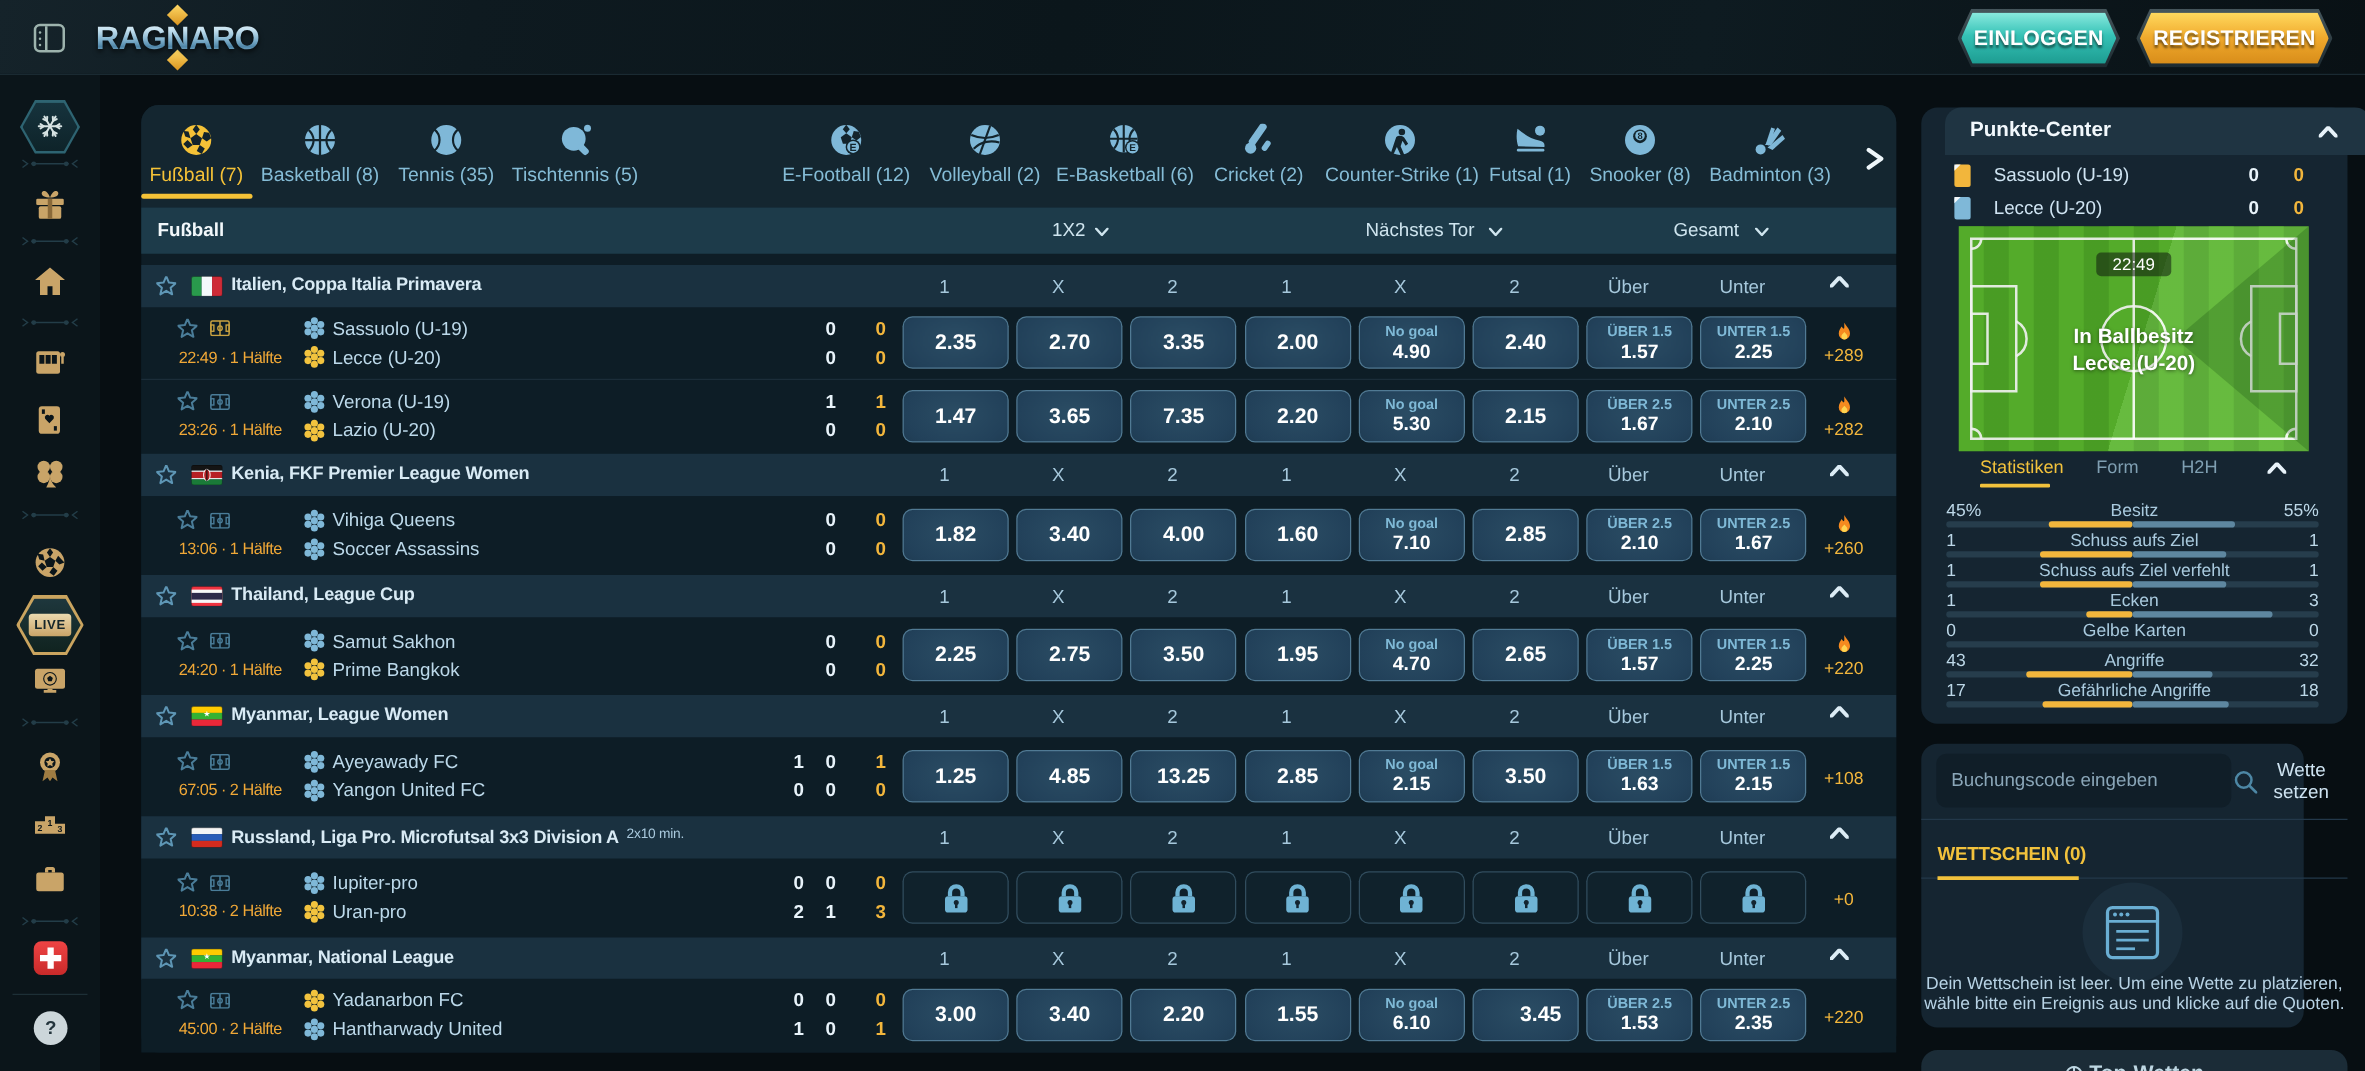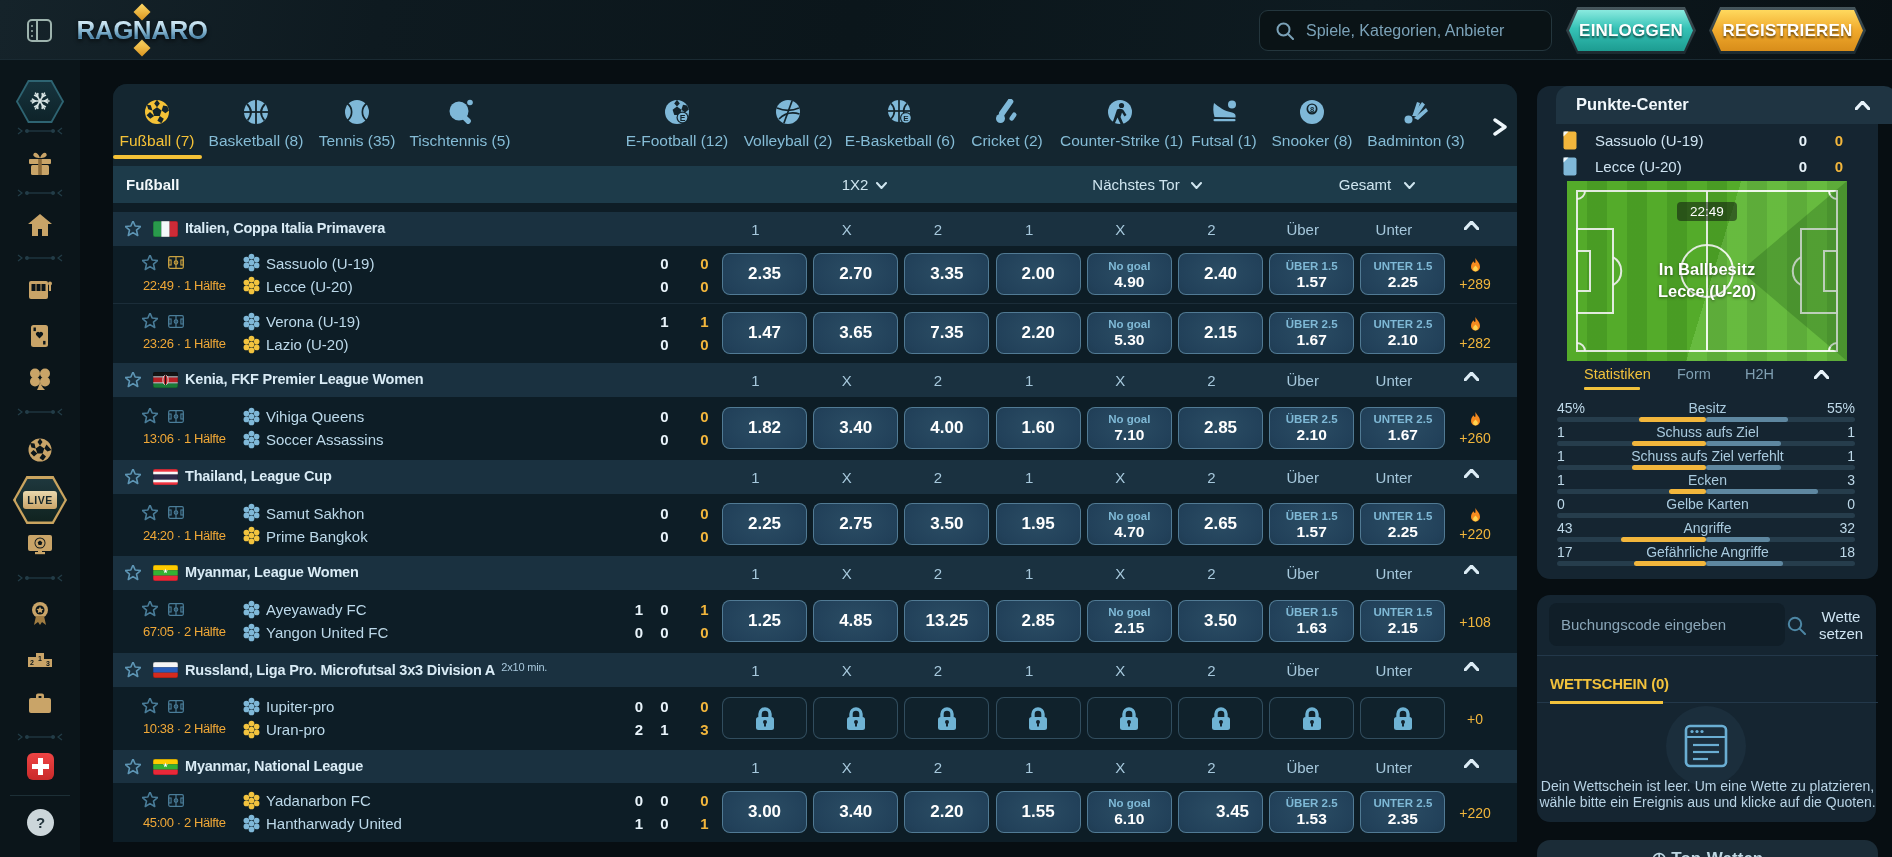--- a/index.html
+++ b/index.html
@@ -62,27 +62,20 @@
         <div class="vline"></div>
         <div class="d" style="top:4px"></div>
         <div class="d" style="top:9px"></div>
         <div class="d" style="top:14px"></div>
       </div>
 <div class="abs" style="left:73px;top:4px;width:138px;height:52px;text-align:center;">
 <div class="gold-di abs" style="left:63px;top:2px;"></div>
 <div class="gold-di abs" style="left:63px;top:38px;"></div>
 <div class="logo-txt abs" style="left:0;top:11px;width:138px;">RAGNARO</div>
 </div>
-<div id="search" class="abs">
-<svg class="abs" style="left:16px;top:11px;" width="18" height="18" viewBox="0 0 18 18">
-          <circle cx="7.5" cy="7.5" r="6" fill="none" stroke="#7ba2b8" stroke-width="2"></circle>
-          <line x1="12" y1="12" x2="17" y2="17" stroke="#7ba2b8" stroke-width="2" stroke-linecap="round"></line>
-        </svg>
-<div class="ph">Spiele, Kategorien, Anbieter</div>
-      </div>
 <div class="hexbtn abs" style="left:1566px;top:7px;width:130px;background:linear-gradient(180deg,#46565c,#1c2a30);text-align:center;">
         <div class="inner" style="background:linear-gradient(180deg,#8aeadf 0%,#35c2b6 45%,#1d9c91 100%);">EINLOGGEN</div>
       </div>
 <div class="hexbtn abs" style="left:1709px;top:7px;width:157px;background:linear-gradient(180deg,#46565c,#1c2a30);">
         <div class="inner" style="background:linear-gradient(180deg,#ffd95e 0%,#f0a92c 50%,#d88d1a 100%);">REGISTRIEREN</div>
       </div>
 </div>
 <div id="sidebar" class="abs">
 <div class="abs" style="left:16px;top:20px;width:48px;height:43px;clip-path:polygon(25% 0,75% 0,100% 50%,75% 100%,25% 100%,0 50%);background:#2e6472;box-shadow:0 0 12px rgba(31,90,100,0.8);"></div>
 <div class="abs" style="left:18px;top:22px;width:44px;height:39px;clip-path:polygon(25% 0,75% 0,100% 50%,75% 100%,25% 100%,0 50%);background:linear-gradient(180deg,#16333d,#0e2329);"></div>
@@ -1188,21 +1181,21 @@
 <div class="seg" style="left:149px;width:63.6px;background:#5e87a0;border-radius:2.5px;"></div>
 </div>
 <div class="statv abs" style="left:20px;top:458px;">17</div>
 <div class="statv abs" style="right:23px;top:458px;">18</div>
 <div class="statlbl abs" style="top:458px;">Gefährliche Angriffe</div>
 <div class="statbar abs" style="top:475px;">
 <div class="seg" style="left:76.6px;width:72.4px;background:#f2b63c;border-radius:2.5px;"></div>
 <div class="seg" style="left:149px;width:76.6px;background:#5e87a0;border-radius:2.5px;"></div>
 </div>
 </div>
-<div class="card abs" style="left:1537px;top:595px;width:339px;height:227px;">
+<div class="card abs" style="left:1537px;top:595px;width:306px;height:227px;">
 <div class="abs" style="left:12px;top:8px;width:236px;height:43px;background:#101e28;border-radius:8px;"></div>
 <div class="abs" style="left:24px;top:21px;font-size:15px;color:#8aa6b8;">Buchungscode eingeben</div>
 <svg class="abs" style="left:250px;top:21px;" width="19" height="19" viewBox="0 0 19 19">
         <circle cx="8" cy="8" r="6.2" fill="none" stroke="#4d87a5" stroke-width="2"></circle>
         <line x1="12.6" y1="12.6" x2="18" y2="18" stroke="#4d87a5" stroke-width="2" stroke-linecap="round"></line>
       </svg>
 <div class="abs" style="left:276px;top:13px;width:56px;text-align:center;font-size:15px;color:#cfe4f2;line-height:17px;">Wette setzen</div>
 <div class="abs" style="left:0;top:60px;width:341px;height:1px;background:#23384a;"></div>
 <div class="abs" style="left:13px;top:80px;font-weight:700;font-size:15px;letter-spacing:-0.2px;color:#f2c23c;">WETTSCHEIN (0)</div>
 <div class="abs" style="left:0;top:107px;width:341px;height:1px;background:#23384a;"></div>

